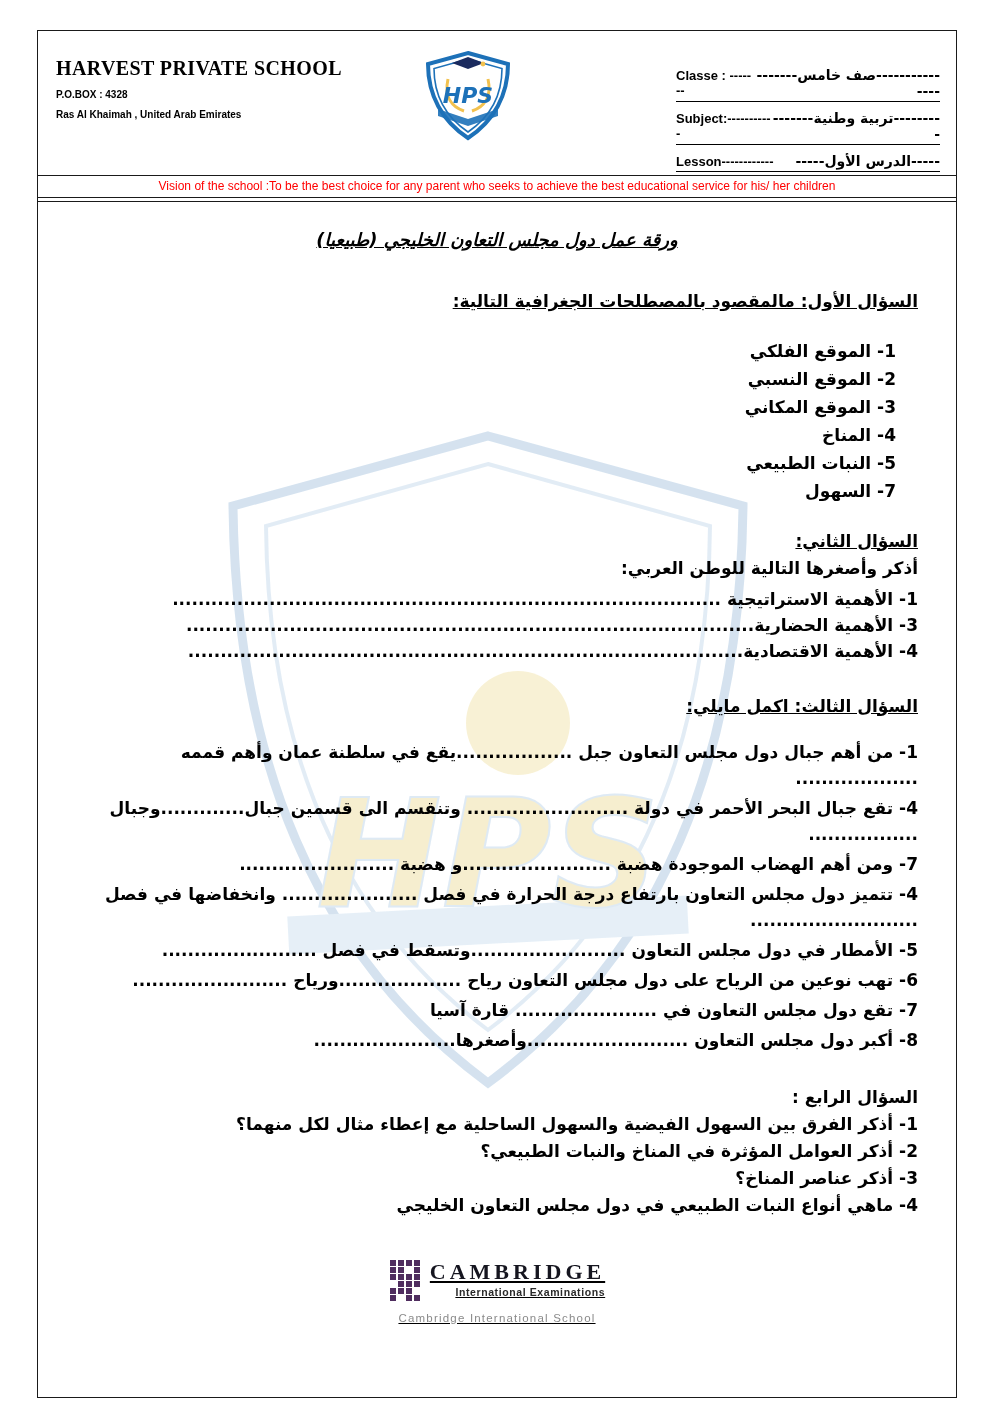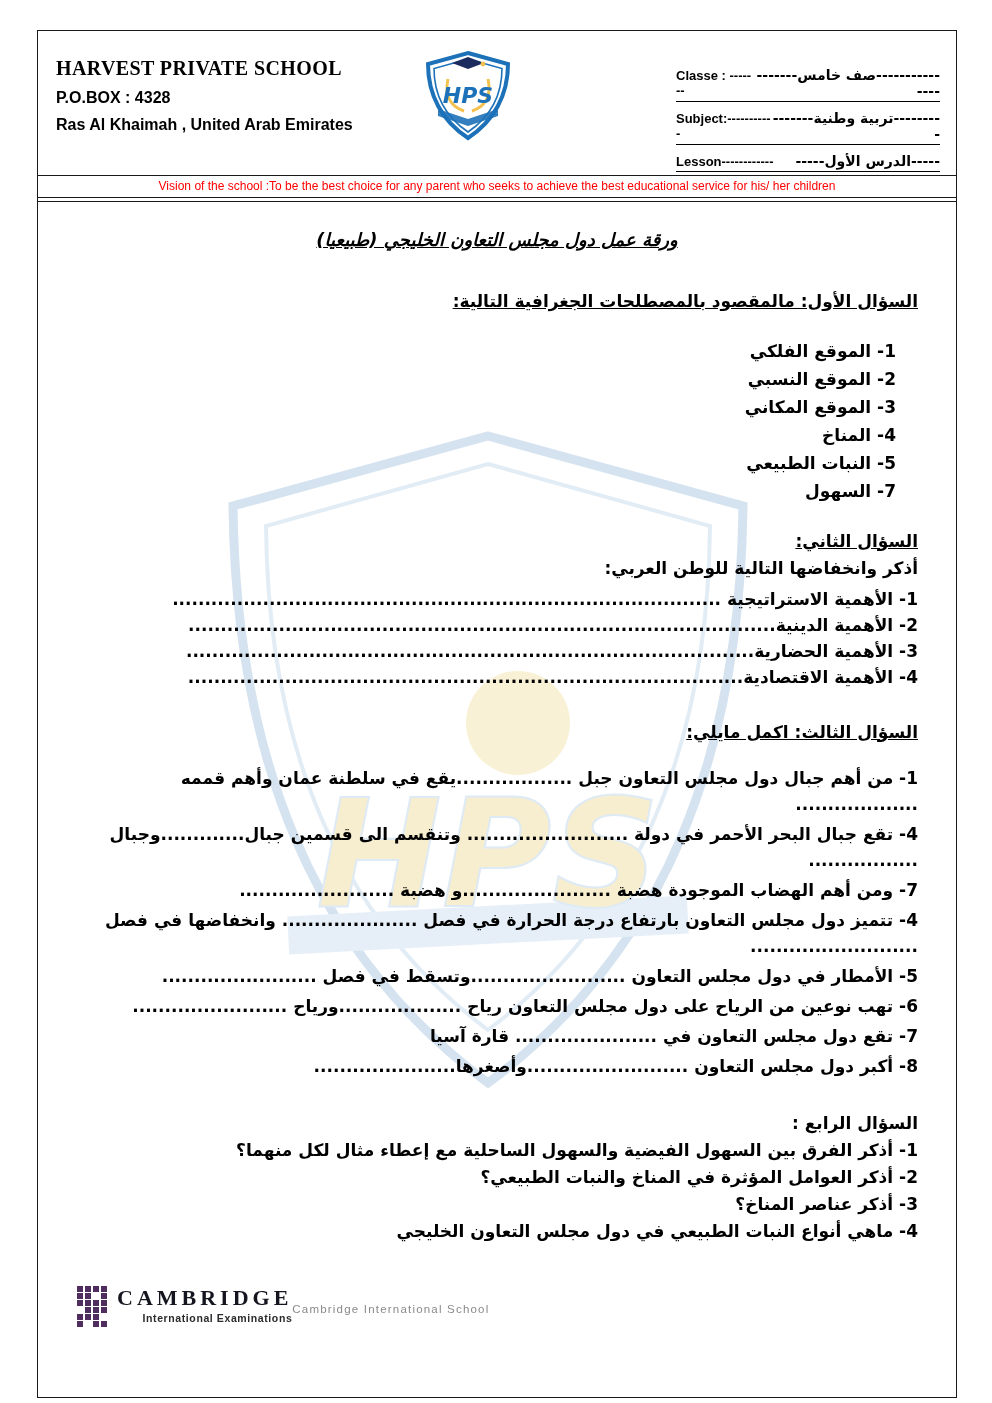--- a/index.html
+++ b/index.html
@@ -2,21 +2,21 @@
 <html><head>
 <meta charset="utf-8">
 <style>
   html,body{margin:0;padding:0;background:#ffffff;}
   .page{width:992px;height:1403px;position:relative;overflow:hidden;background:#ffffff;color:#000;font-family:"DejaVu Sans",sans-serif;}
   .watermark{position:absolute;left:218px;top:428px;z-index:0;opacity:.8;}
   .frame{position:absolute;left:37px;top:30px;width:918px;height:1366px;border:1px solid #1a1a1a;z-index:1;}
   
   .header{position:relative;height:124px;padding:20px 18px 0 18px;}
   .school-name{font-family:"Liberation Serif",serif;font-weight:bold;font-size:20px;letter-spacing:.4px;margin-top:6px;}
-  .school-line{font-family:"Liberation Sans",sans-serif;font-weight:bold;font-size:16px;margin-top:9px;}
+  .school-line{font-family:"Liberation Sans",sans-serif;font-weight:bold;font-size:10px;margin-top:9px;}
   .logo{position:absolute;left:382px;top:14px;}
   .fields{position:absolute;right:16px;top:36px;width:264px;font-family:"Liberation Sans",sans-serif;font-weight:bold;font-size:13px;}
   .field-row{display:flex;justify-content:space-between;align-items:baseline;border-bottom:1px solid #000;padding-bottom:2px;margin-bottom:8px;}
   .field-row .ar{font-size:14px;direction:rtl;font-family:"DejaVu Sans",sans-serif;}
   
   .vision{border-top:1px solid #1a1a1a;border-bottom:1px solid #1a1a1a;color:#ff0000;text-align:center;font-family:"Liberation Sans",sans-serif;font-size:12px;padding:3px 0 4px 0;}
   
   .content{border-top:1px solid #1a1a1a;margin-top:3px;padding:0 38px;direction:rtl;text-align:right;font-weight:bold;font-size:17px;line-height:1.5;}
   .ws-title{text-align:center;font-size:18px;text-decoration:underline;margin-top:24px;font-style:italic;}
   .q-heading{text-decoration:underline;}
@@ -26,21 +26,21 @@
   .q4-h{margin-top:32px;}
   .q-sub{margin-top:2px;}
   .q1-list{margin-top:22px;padding-right:22px;}
   .q1-list .item{line-height:28px;}
   .q2-list{margin-top:4px;}
   .q2-list .item{white-space:nowrap;line-height:26px;}
   .q3-list{margin-top:20px;}
   .q3-list .item{line-height:26px;margin-bottom:4px;}
   .q4-list .item{line-height:27px;}
   
-  .footer{direction:ltr;margin-top:40px;display:flex;flex-direction:row;align-items:center;font-weight:normal;}
+  .footer{direction:ltr;margin-top:40px;display:flex;flex-direction:column;align-items:center;font-weight:normal;text-decoration:underline;}
   .cam-row{display:flex;align-items:center;gap:9px;}
   .cam-title{font-family:"Liberation Serif",serif;font-weight:bold;font-size:22px;letter-spacing:4px;color:#15151f;line-height:1.05;}
   .cam-sub{font-family:"Liberation Sans",sans-serif;font-size:10.5px;font-weight:bold;color:#2a2a2a;letter-spacing:.6px;margin-top:2px;}
   .cam-school{font-family:"Liberation Sans",sans-serif;font-size:11.5px;color:#8a8a8a;letter-spacing:1.2px;margin-top:7px;}
 </style>
 </head>
 <body>
 
 <div class="page">
 
@@ -99,24 +99,23 @@
       <div class="q1-list">
         <div class="item">1- الموقع الفلكي</div>
         <div class="item">2- الموقع النسبي</div>
         <div class="item">3- الموقع المكاني</div>
         <div class="item">4- المناخ</div>
         <div class="item">5- النبات الطبيعي</div>
         <div class="item">7- السهول</div>
       </div>
 
       <div class="q-heading q2-h">السؤال الثاني:</div>
-      <div class="q-sub">أذكر وانخفاضها التالية للوطن العربي:</div>
+      <div class="q-sub">أذكر وأصغرها التالية للوطن العربي:</div>
       <div class="q2-list">
         <div class="item">1- الأهمية الاستراتيجية .....................................................................................</div>
-        <div class="item">2- الأهمية الدينية...........................................................................................</div>
         <div class="item">3- الأهمية الحضارية........................................................................................</div>
         <div class="item">4- الأهمية الاقتصادية......................................................................................</div>
       </div>
 
       <div class="q-heading q3-h">السؤال الثالث: اكمل مايلي:</div>
       <div class="q3-list">
         <div class="item">1- من أهم جبال دول مجلس التعاون جبل ..................يقع في سلطنة عمان وأهم قممه ...................</div>
         <div class="item">4- تقع جبال البحر الأحمر في دولة ......................... وتنقسم الى قسمين جبال.............وجبال .................</div>
         <div class="item">7- ومن أهم الهضاب الموجودة هضبة .......................و هضبة ........................</div>
         <div class="item">4- تتميز دول مجلس التعاون بارتفاع درجة الحرارة في فصل ..................... وانخفاضها في فصل ..........................</div>

